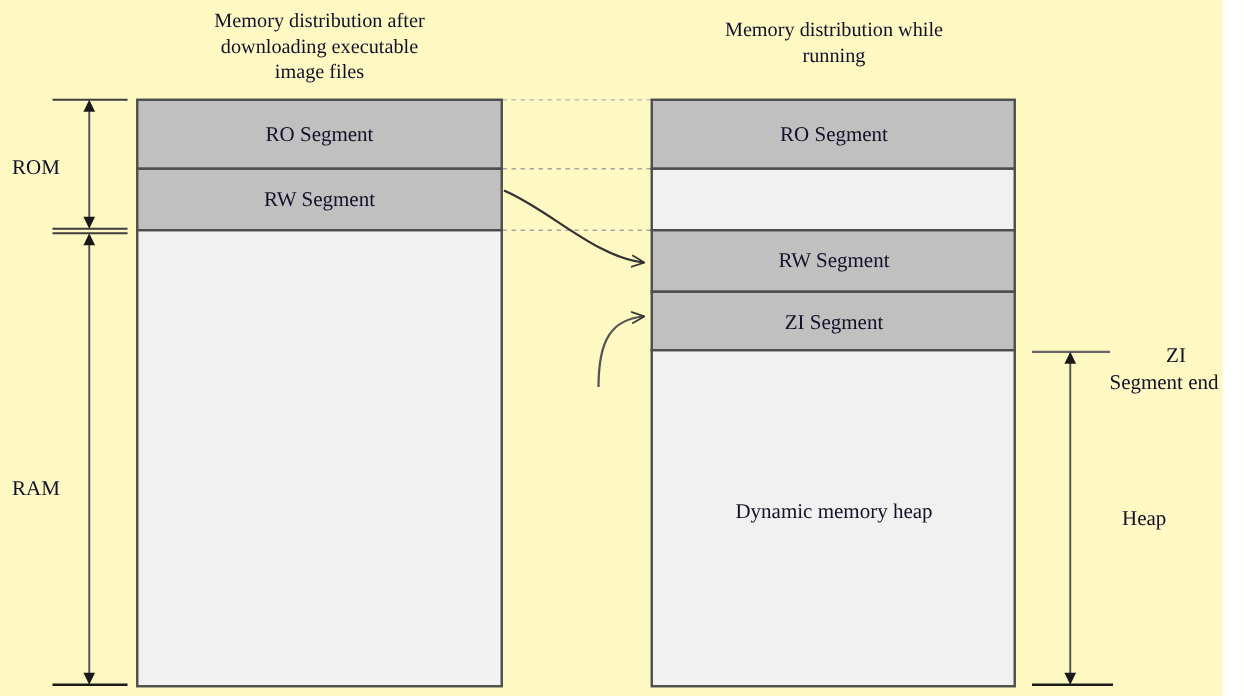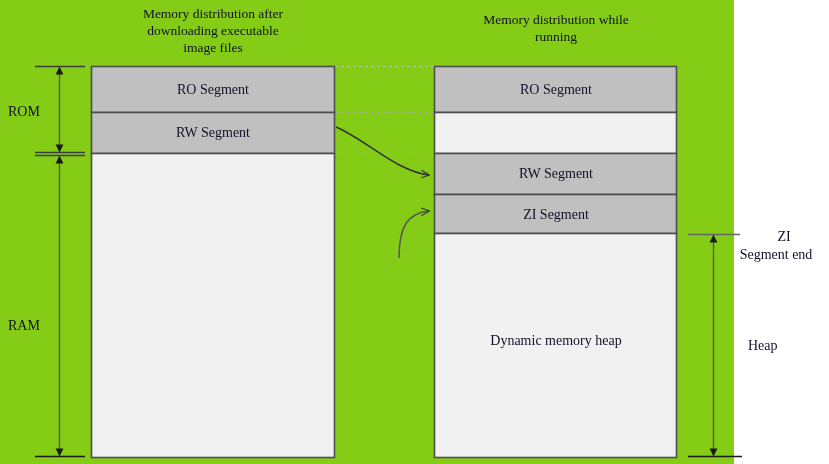--- a/index.html
+++ b/index.html
@@ -9,24 +9,23 @@
   }
   body {
     width: 829px;
     height: 464px;
     overflow: hidden;
     font-family: "Liberation Serif", "DejaVu Serif", serif;
     color: #1a1a2e;
   }
   #stage {
     position: relative;
-    width: 722px;
+    width: 815px;
     height: 464px;
-    background: #84cc16;
-    padding-left: 12px;
+    background: #fef9c3;
   }
   svg#diagram {
     position: absolute;
     left: 0;
     top: 0;
     width: 829px;
     height: 464px;
   }
   .ttl {
     font-family: "Liberation Serif", "DejaVu Serif", serif;

